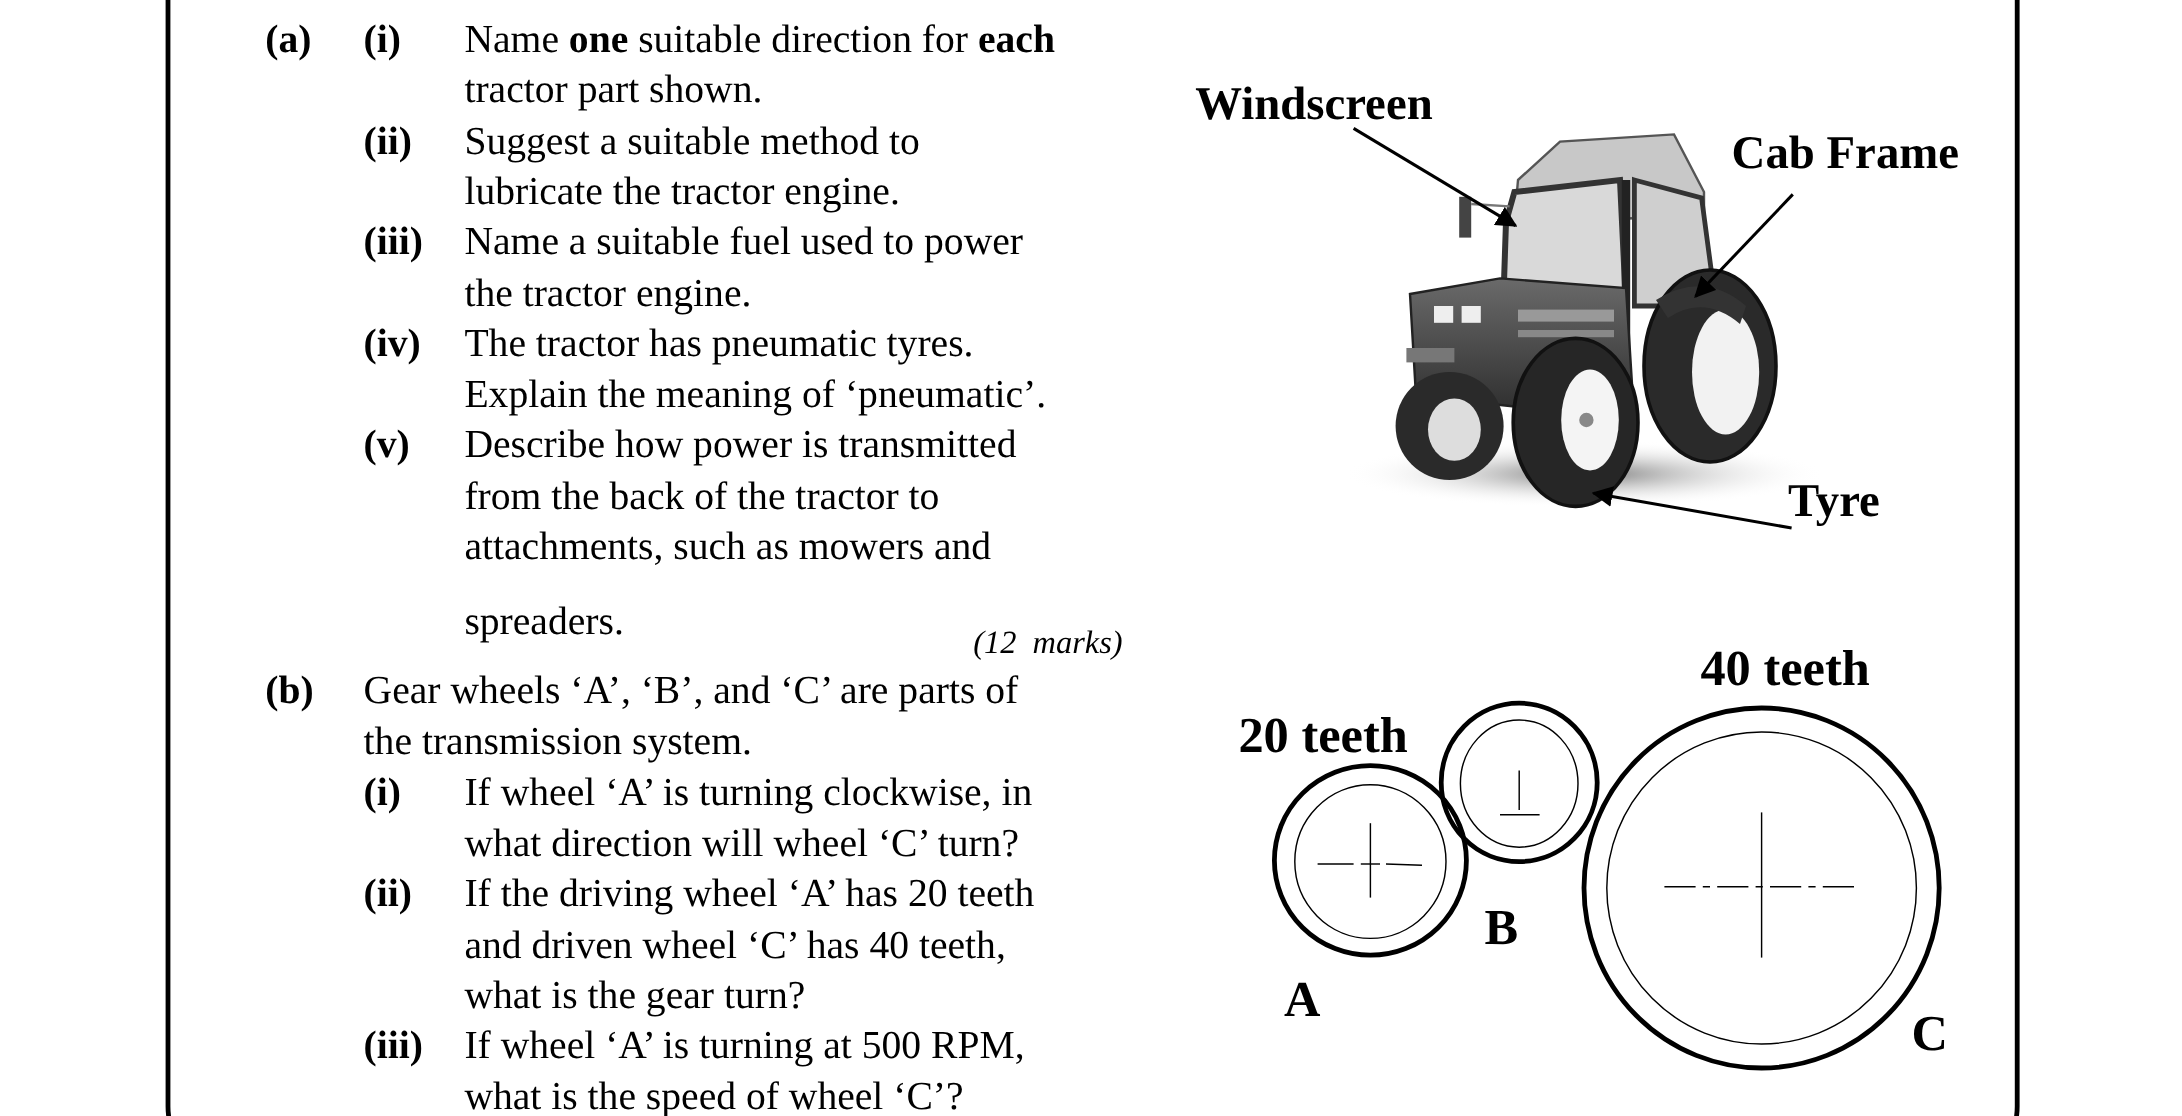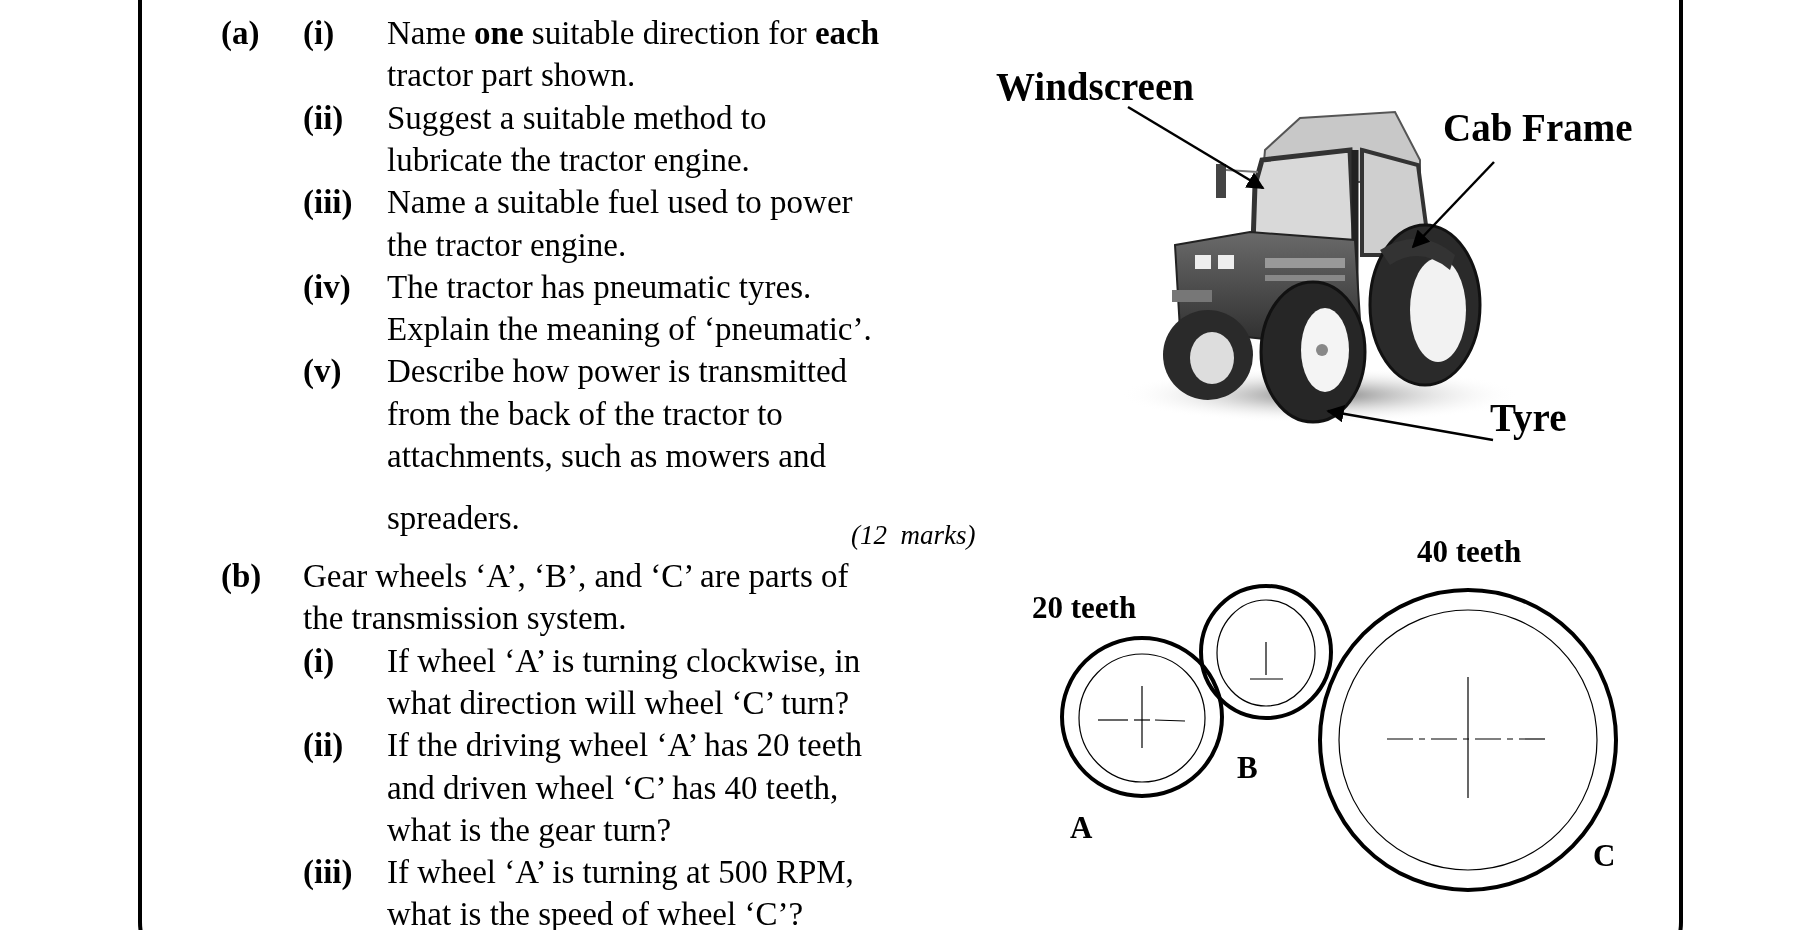--- a/index.html
+++ b/index.html
@@ -4,21 +4,21 @@
 <style>
   html, body { margin: 0; padding: 0; background: #ffffff; }
   body { width: 1818px; height: 930px; overflow: hidden; position: relative;
          font-family: "Liberation Serif", "DejaVu Serif", serif; color: #000; }
   .frame { position: absolute; left: 138px; top: -60px; width: 1545px; height: 1040px;
            border: 4px solid #000; border-radius: 58px; box-sizing: border-box; }
   .lbl { position: absolute; font-weight: bold; font-size: 33px; line-height: 42.5px; }
   .txt { position: absolute; font-size: 33px; line-height: 42.5px; white-space: nowrap; }
   .marks { position: absolute; font-style: italic; font-size: 27px; white-space: pre; }
   .callout { position: absolute; font-weight: bold; font-size: 39px; white-space: nowrap; }
-  .gear-lbl { position: absolute; font-weight: bold; font-size: 31px; white-space: nowrap; }
+  .gear-lbl { position: absolute; font-weight: bold; font-size: 42px; white-space: nowrap; }
   svg { position: absolute; overflow: visible; }
 </style>
 </head>
 <body>
 
 <div class="frame"></div>
 
 <div class="lbl" style="left:221px; top:12px;">(a)</div>
 
 <div class="lbl" style="left:303px; top:12px;">(i)</div>
@@ -36,21 +36,21 @@
 <div class="lbl" style="left:303px; top:266px;">(iv)</div>
 <div class="txt" style="left:387px; top:266px;">The tractor has pneumatic tyres.</div>
 <div class="txt" style="left:387px; top:308px;">Explain the meaning of ‘pneumatic’.</div>
 
 <div class="lbl" style="left:303px; top:350px;">(v)</div>
 <div class="txt" style="left:387px; top:350px;">Describe how power is transmitted</div>
 <div class="txt" style="left:387px; top:393px;">from the back of the tractor to</div>
 <div class="txt" style="left:387px; top:435px;">attachments, such as mowers and</div>
 <div class="txt" style="left:387px; top:477px;margin-top:20px;">spreaders.</div>
 
-<div class="marks" style="left:851px; top:520px;">(12  marks)</div>
+<div class="marks" style="left:811px; top:520px;">(12  marks)</div>
 
 <div class="lbl" style="left:221px; top:555px;">(b)</div>
 <div class="txt" style="left:303px; top:555px;">Gear wheels ‘A’, ‘B’, and ‘C’ are parts of</div>
 <div class="txt" style="left:303px; top:597px;">the transmission system.</div>
 
 <div class="lbl" style="left:303px; top:640px;">(i)</div>
 <div class="txt" style="left:387px; top:640px;">If wheel ‘A’ is turning clockwise, in</div>
 <div class="txt" style="left:387px; top:682px;">what direction will wheel ‘C’ turn?</div>
 
 <div class="lbl" style="left:303px; top:724px;">(ii)</div>

